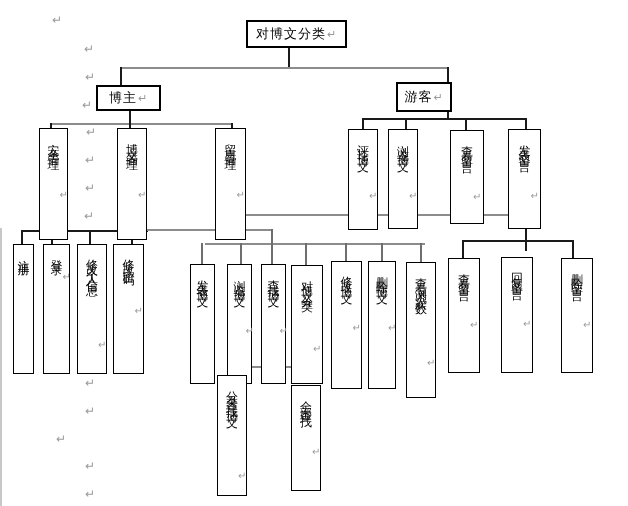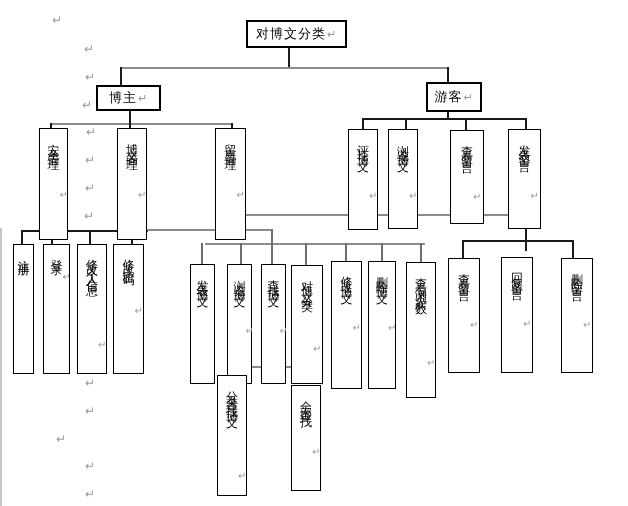--- a/index.html
+++ b/index.html
@@ -59,21 +59,21 @@
     <div class="line" style="left: 572px; top: 240px; width: 2px; height: 18px; background: rgb(26, 26, 26);"></div>
     <div class="line" style="left: 0px; top: 228px; width: 2px; height: 278px; background: rgb(200, 200, 200);"></div>
     <div class="box h thick" style="left: 246px; top: 20px; width: 101px; height: 28px;">
       <span class="hlabel">对博文分类</span>
       <span class="harrow">↵</span>
     </div>
     <div class="box h thick" style="left: 96px; top: 85px; width: 65px; height: 26px;">
       <span class="hlabel">博主</span>
       <span class="harrow">↵</span>
     </div>
-    <div class="box h thick" style="left: 426px; top: 82px; width: 56px; height: 30px;">
+    <div class="box h thick" style="left: 396px; top: 82px; width: 56px; height: 30px;">
       <span class="hlabel">游客</span>
       <span class="harrow">↵</span>
     </div>
     <div class="box v" style="left: 39px; top: 128px; width: 29px; height: 112px;">
       <span class="vlabel">安全管理</span>
       <span class="varrow" style="top: 61px; left: 19.5px;">↵</span>
     </div>
     <div class="box v" style="left: 117px; top: 128px; width: 30px; height: 112px;">
       <span class="vlabel">博文管理</span>
       <span class="varrow" style="top: 61px; left: 20px;">↵</span>

